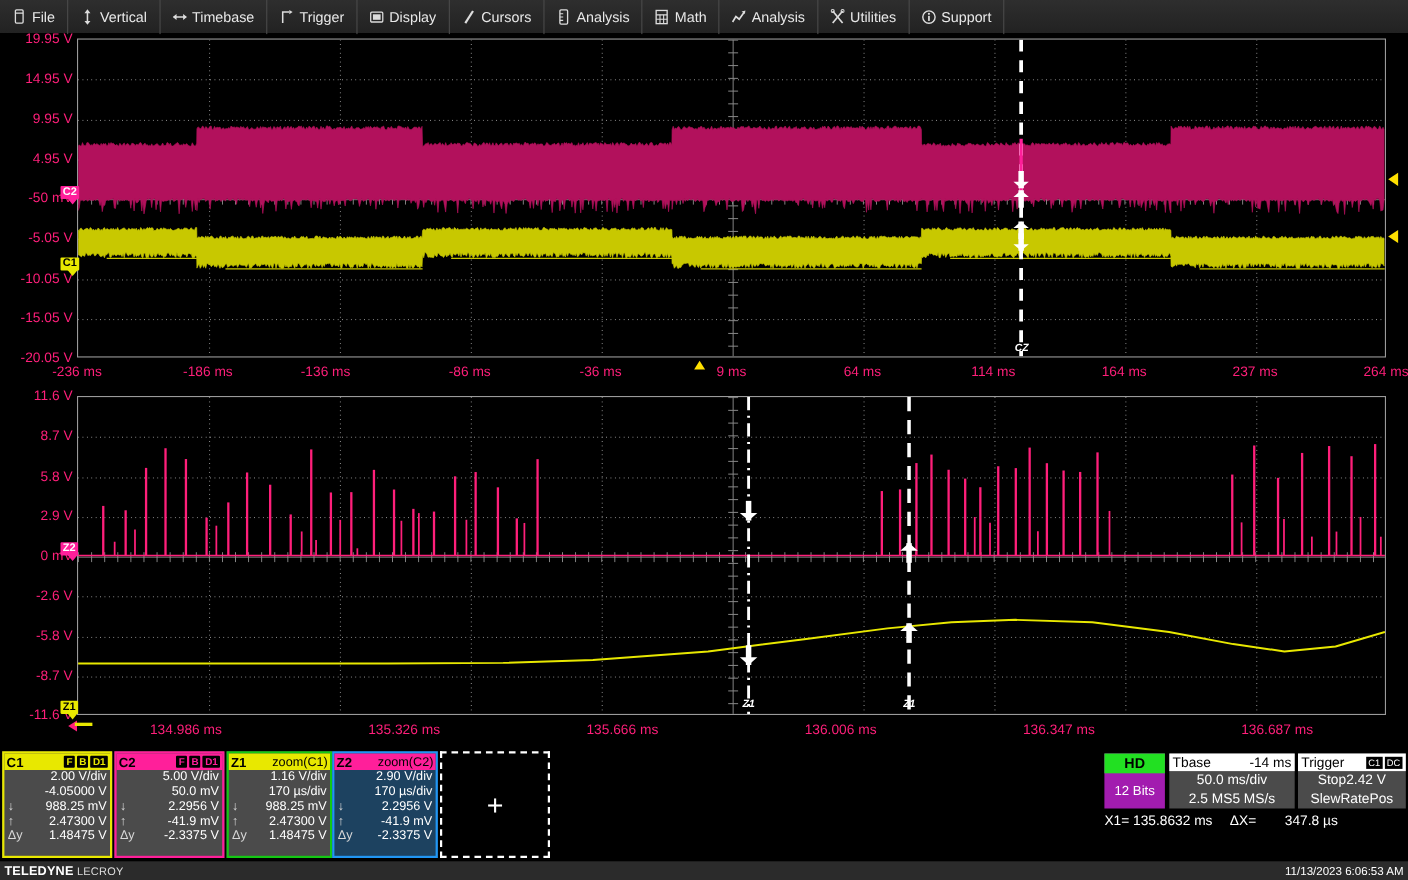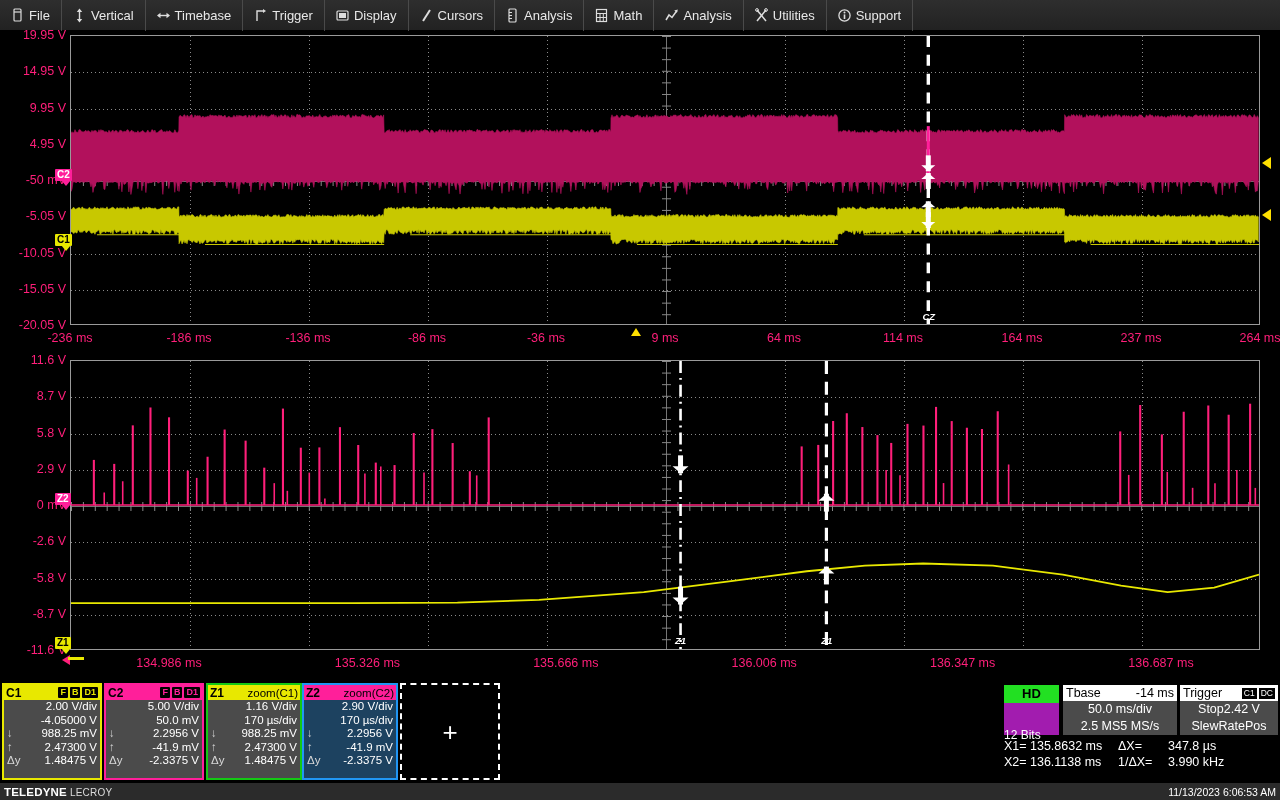--- a/index.html
+++ b/index.html
@@ -122,21 +122,21 @@
     border:2px dashed #fff; background:#000;
     display:flex; align-items:center; justify-content:center;
     color:#fff; font-size:26px; line-height:26px;
   }
 
   
   .hdbox { position:absolute; left:1004px; top:685px; width:55px; height:50px;
            background:#a21caf; }
   .hdbox .hd { background:#22e022; color:#000; font-weight:bold; font-size:13px;
                text-align:center; height:18px; line-height:18px; }
-  .hdbox .bits { color:#fff; font-size:12px; text-align:left; height:44px; line-height:32px;margin-top:16px; }
+  .hdbox .bits { color:#fff; font-size:12px; text-align:center; height:44px; line-height:32px; }
 
   .tbox { position:absolute; background:#4b4b4b; color:#fff; font-size:12.5px; }
   #tbase-box { left:1063px; top:685px; width:114px; height:50px; }
   #trig-box  { left:1180px; top:685px; width:98px;  height:50px; }
   .tbox .thead { background:#fff; color:#000; height:16px; line-height:16px;
                  display:flex; justify-content:space-between; padding:0 3px; font-size:12.5px; }
   .tbox .trow { display:flex; justify-content:center; padding:0 3px;
                 height:17px; line-height:17px; }
   .tflags { display:flex; gap:2px; align-items:center; }
   .tflag { background:#000; color:#fff; font-size:8.5px; padding:0 2px; line-height:11px; }
@@ -311,21 +311,21 @@
       <div class="vlabel" style="left:0;top:71px">14.95 V</div>
       <div class="vlabel" style="left:0;top:108px">9.95 V</div>
       <div class="vlabel" style="left:0;top:144px">4.95 V</div>
       <div class="vlabel" style="left:0;top:180px">-50 mV</div>
       <div class="vlabel" style="left:0;top:216px">-5.05 V</div>
       <div class="vlabel" style="left:0;top:253px">-10.05 V</div>
       <div class="vlabel" style="left:0;top:289px">-15.05 V</div>
       <div class="vlabel" style="left:0;top:325px">-20.05 V</div>
       <div class="tlabel" style="left:70px;top:331px">-236 ms</div>
       <div class="tlabel" style="left:189px;top:331px">-186 ms</div>
-      <div class="tlabel" style="left:308px;top:331px">-136 ms</div>
+      <div class="tlabel" style="left:296px;top:331px">-136 ms</div>
       <div class="tlabel" style="left:427px;top:331px">-86 ms</div>
       <div class="tlabel" style="left:546px;top:331px">-36 ms</div>
       <div class="tlabel" style="left:665px;top:331px">9 ms</div>
       <div class="tlabel" style="left:784px;top:331px">64 ms</div>
       <div class="tlabel" style="left:903px;top:331px">114 ms</div>
       <div class="tlabel" style="left:1022px;top:331px">164 ms</div>
       <div class="tlabel" style="left:1141px;top:331px">237 ms</div>
       <div class="tlabel" style="left:1260px;top:331px">264 ms</div>
     </div>
 
@@ -615,26 +615,20 @@
     </div>
   </div>
 
   <div class="cursorinfo">
     <div class="ciline">
       <span class="ci-a">X1=</span>
       <span class="ci-b">135.8632 ms</span>
       <span class="ci-c">ΔX=</span>
       <span class="ci-d">347.8 µs</span>
     </div>
-    <div class="ciline">
-      <span class="ci-a">X2=</span>
-      <span class="ci-b">136.1138 ms</span>
-      <span class="ci-c">1/ΔX=</span>
-      <span class="ci-d">3.990 kHz</span>
-    </div>
   </div>
 
   <div class="footer">
     <div class="brand">
       <b>TELEDYNE</b><i> LECROY</i>
     </div>
     <div class="stamp">11/13/2023 6:06:53 AM</div>
   </div>
 
 <div class="cursor-label" style="left: 928.747px; top: 311px;">CZ</div>

